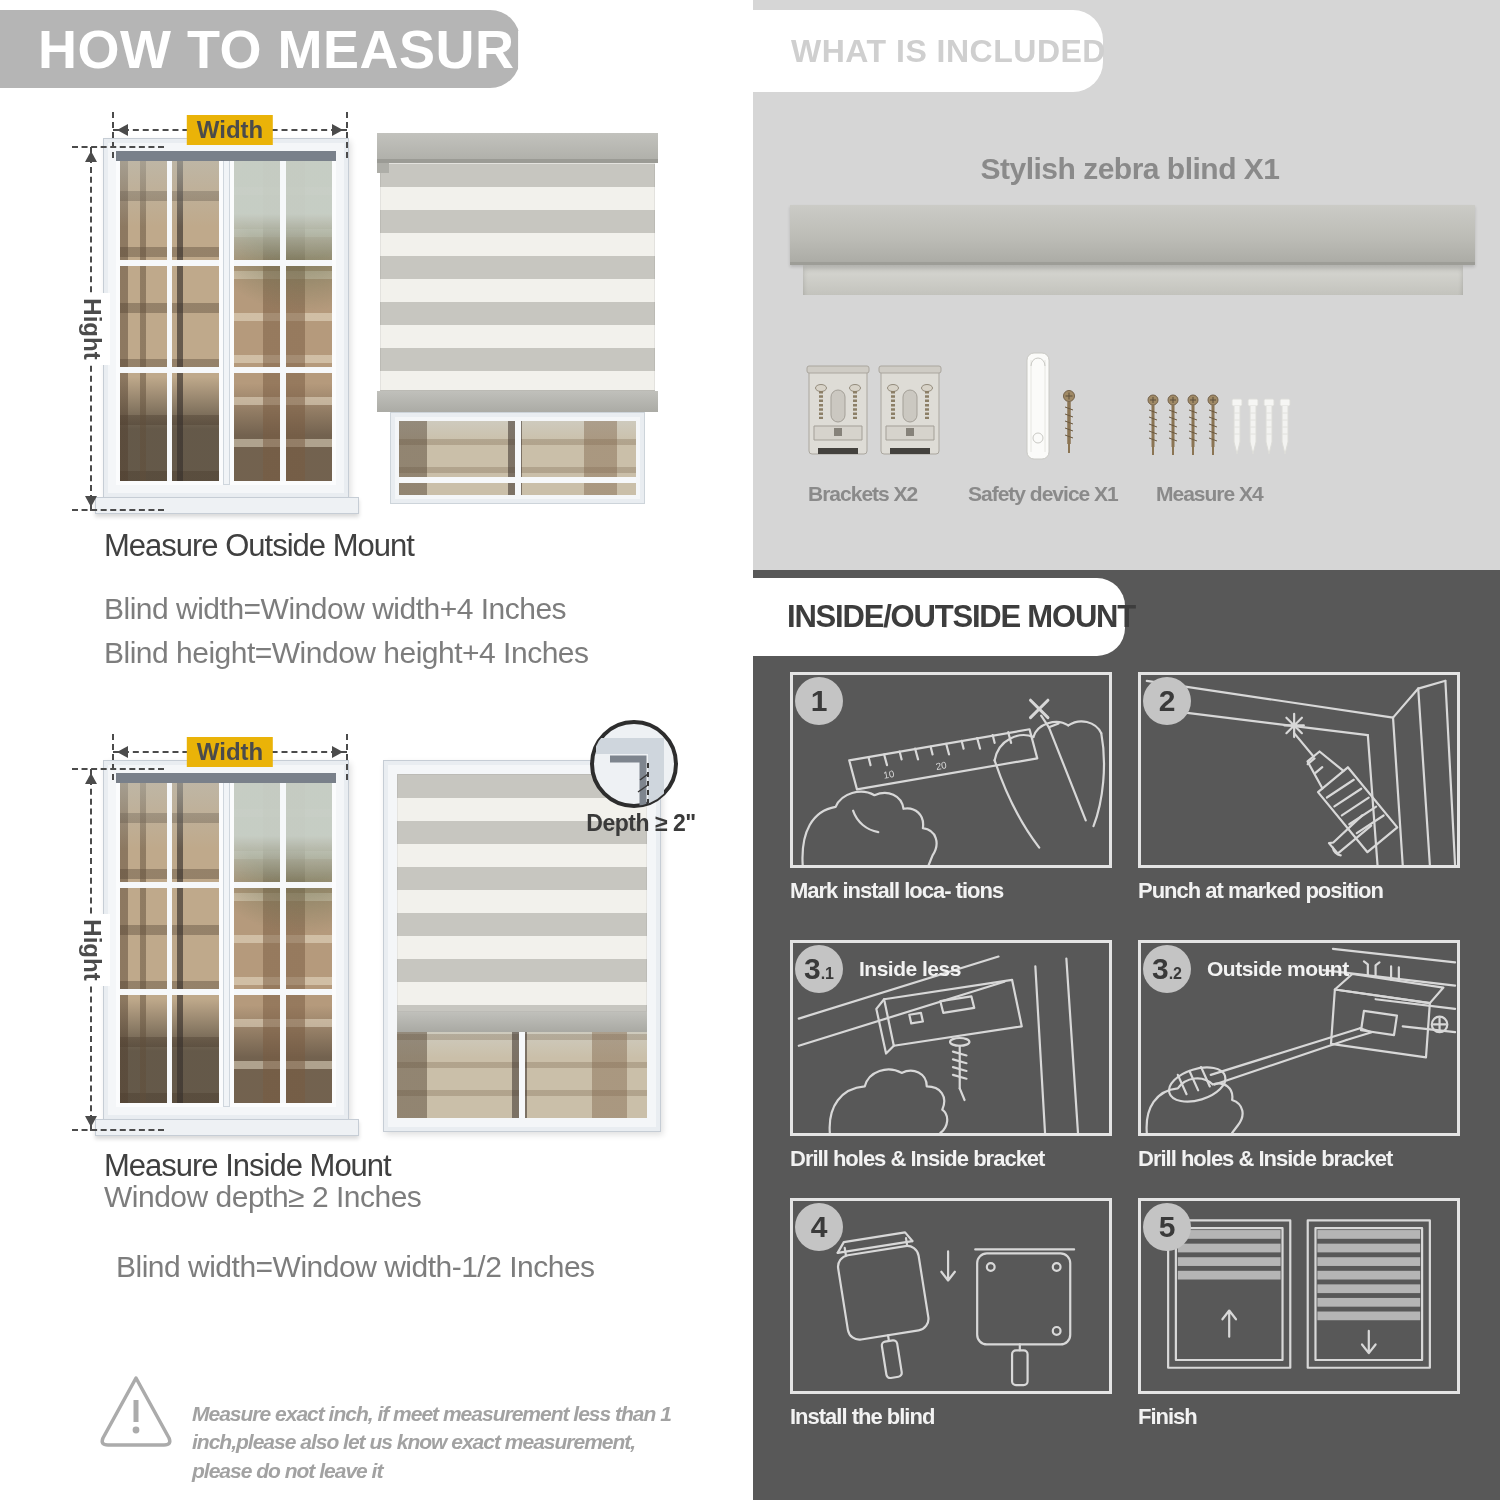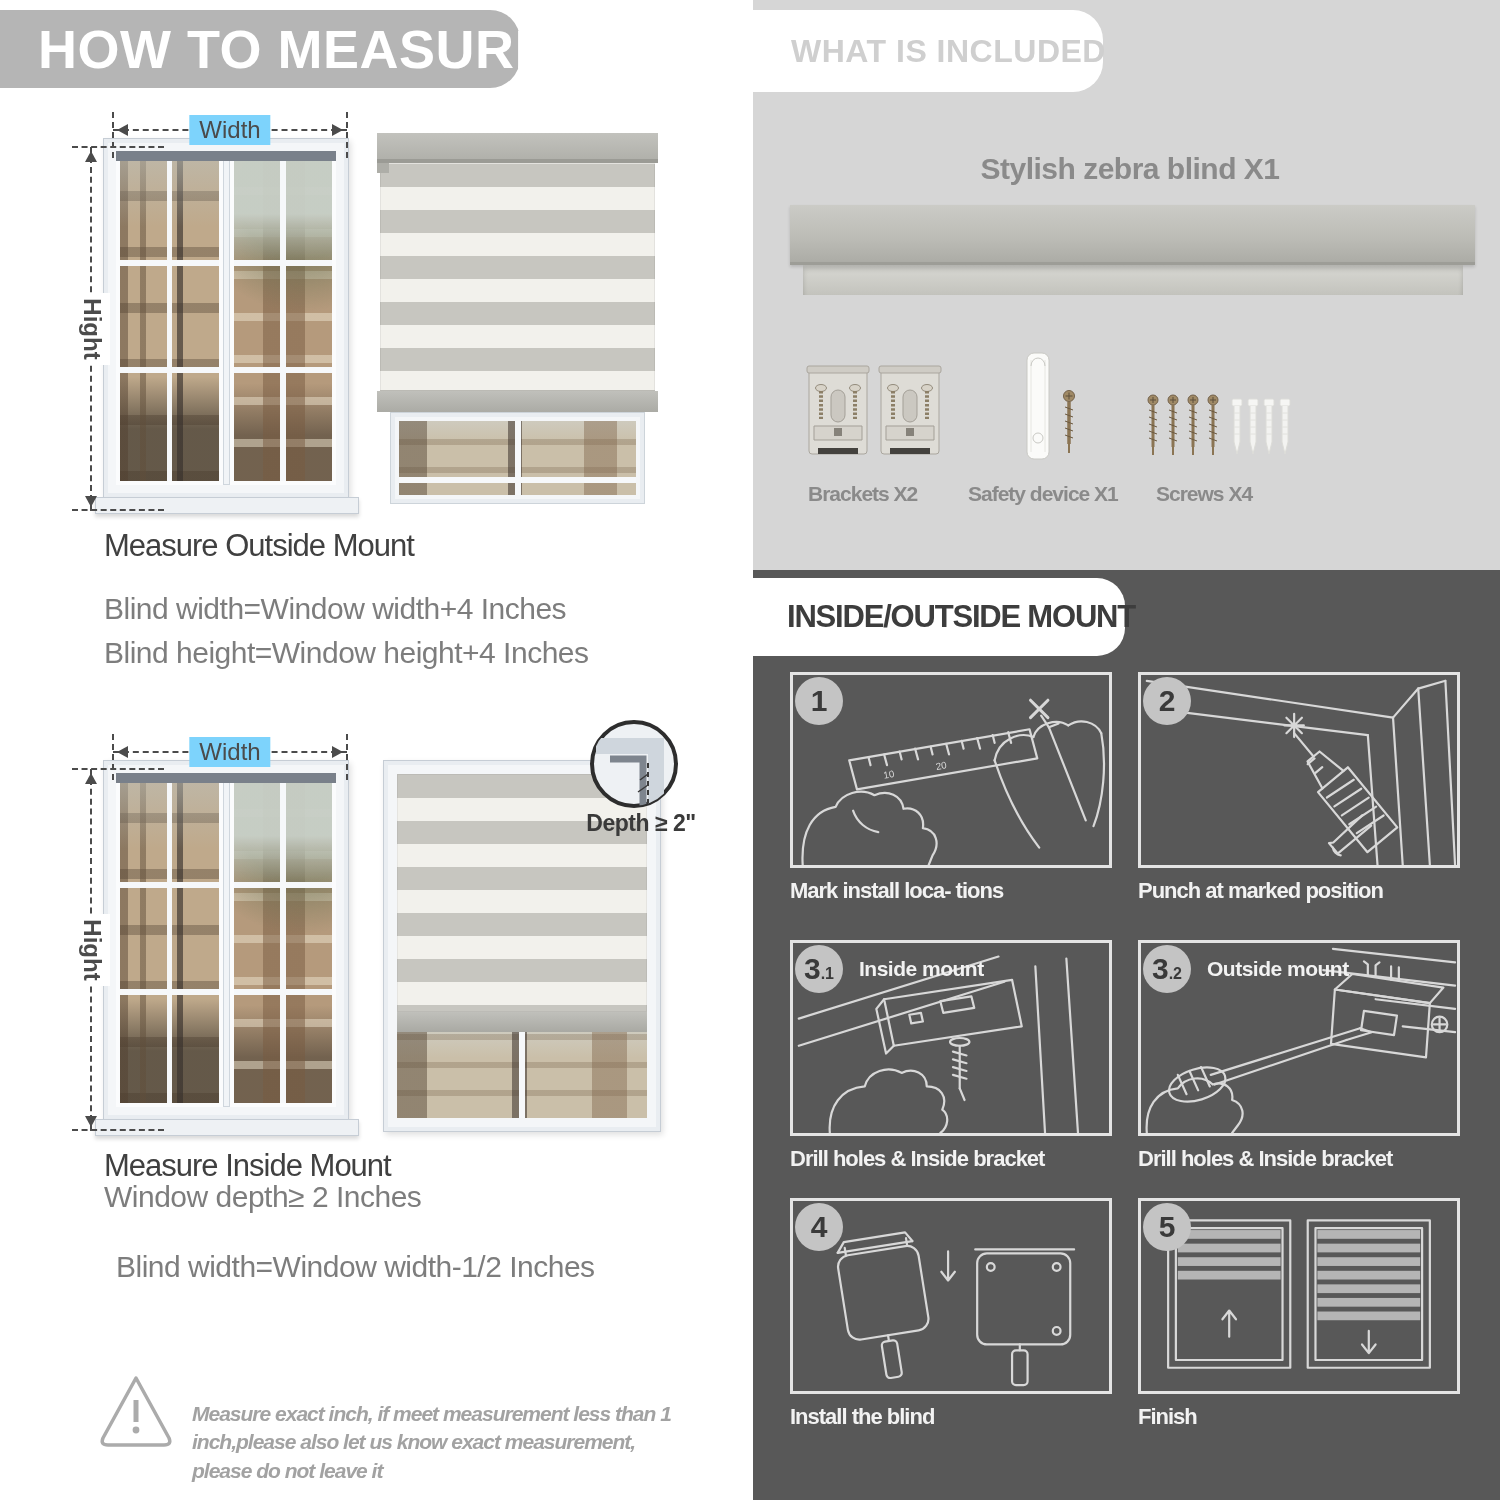--- a/index.html
+++ b/index.html
@@ -23,22 +23,22 @@
 
   
   .t-big{font-weight:normal;font-size:31px;color:#404040;letter-spacing:-1px;}
   .t-line{font-weight:normal;font-size:30px;color:#7d7d7d;letter-spacing:-.5px;}
   .t-warn{font-weight:bold;font-size:21px;color:#a2a2a2;letter-spacing:-1px;line-height:1.35;width:480px;}
 
   
   .harrow{position:absolute;border-top:2px dashed #4b4b4b;}
   .harrow::before{content:"";position:absolute;left:-2px;top:-7px;border:6px solid transparent;border-right:11px solid #4b4b4b;}
   .harrow::after{content:"";position:absolute;right:-2px;top:-7px;border:6px solid transparent;border-left:11px solid #4b4b4b;}
-  .harrow .lab{position:absolute;left:50%;top:-16px;transform:translateX(-50%);background:#7dd3fc;
-               padding:0 10px;font-weight:normal;font-size:24px;color:#4b4b4b;line-height:30px;}
+  .harrow .lab{position:absolute;left:50%;top:-16px;transform:translateX(-50%);background:#eab308;
+               padding:0 10px;font-weight:bold;font-size:24px;color:#4b4b4b;line-height:30px;}
   .varrow{position:absolute;border-left:2px dashed #4b4b4b;}
   .varrow::before{content:"";position:absolute;top:-2px;left:-7px;border:6px solid transparent;border-bottom:11px solid #4b4b4b;}
   .varrow::after{content:"";position:absolute;bottom:-2px;left:-7px;border:6px solid transparent;border-top:11px solid #4b4b4b;}
   .varrow .lab{position:absolute;left:-36px;width:72px;text-align:center;top:50%;
                transform:translateY(-50%) rotate(90deg);background:#fff;font-weight:bold;font-size:24px;
                color:#4b4b4b;padding:4px 0;}
   .tick-h{position:absolute;border-top:2px dashed #4b4b4b;}
   .tick-v{position:absolute;border-left:2px dashed #4b4b4b;}
 
   
@@ -323,21 +323,21 @@
       </g>
     <g transform="translate(48,0)">
         <rect x="2" y="1" width="10" height="7" rx="1.5" fill="#f6f6f4" stroke="#dcdcd8"></rect>
         <path d="M4,8 v36 l3,12 l3,-12 v-36" fill="#f3f3f1" stroke="#dcdcd8"></path>
         <path d="M4,15 h6 M4,22 h6 M4,29 h6 M4,36 h6" stroke="#e2e2de" fill="none"></path>
       </g>
   </svg>
 
   <div class="abs item-label nowrap" style="left:808px;top:482px;">Brackets X2</div>
   <div class="abs item-label nowrap" style="left:968px;top:482px;">Safety device X1</div>
-  <div class="abs item-label nowrap" style="left:1156px;top:482px;">Screws X4</div>
+  <div class="abs item-label nowrap" style="left:1156px;top:482px;">Measure X4</div>
 
   <div class="abs hdr-mount nowrap">INSIDE/OUTSIDE MOUNT</div>
 
   <div class="step" style="left:790px;top:672px;">
     <svg class="art line" viewBox="0 0 322 196">
       <path d="M206,88 C210,66 232,58 246,64"></path>
         <path d="M246,64 C250,50 270,44 282,52"></path>
       <path d="M282,52 C294,44 310,48 316,60"></path>
         <path d="M206,88 C220,130 238,160 252,178"></path>
       <path d="M316,60 C322,92 318,130 308,156"></path>
@@ -399,21 +399,21 @@
       <ellipse cx="170" cy="102" rx="10" ry="4"></ellipse>
       <path d="M170,106 v44"></path>
       <path d="M163,112 l14,4 M163,120 l14,4 M163,128 l14,4 M163,136 l14,4"></path>
       <path d="M170,150 l5,12"></path>
       <path d="M36,196 C34,168 48,150 72,148 C76,132 96,126 110,134 C122,128 136,134 136,148 C150,148 158,158 152,172 C160,178 158,190 150,196"></path>
     </svg>
     <div class="badge">
         <span>3</span>
         <span class="sub">.1</span>
       </div>
-    <div class="step-title">Inside mount</div>
+    <div class="step-title">Inside less</div>
   </div>
   <div class="caption" style="left:790px;top:1146px;">Drill holes &amp;  Inside bracket</div>
 
   <div class="step" style="left:1138px;top:940px;">
     <svg class="art line" viewBox="0 0 322 196">
       <path d="M196,6 L322,20"></path>
         <path d="M186,28 L322,44"></path>
         <path d="M322,68 L240,58"></path>
         <path d="M322,92 L268,86"></path>
       <path d="M198,48 L216,32 L310,46 L296,62 Z"></path>

